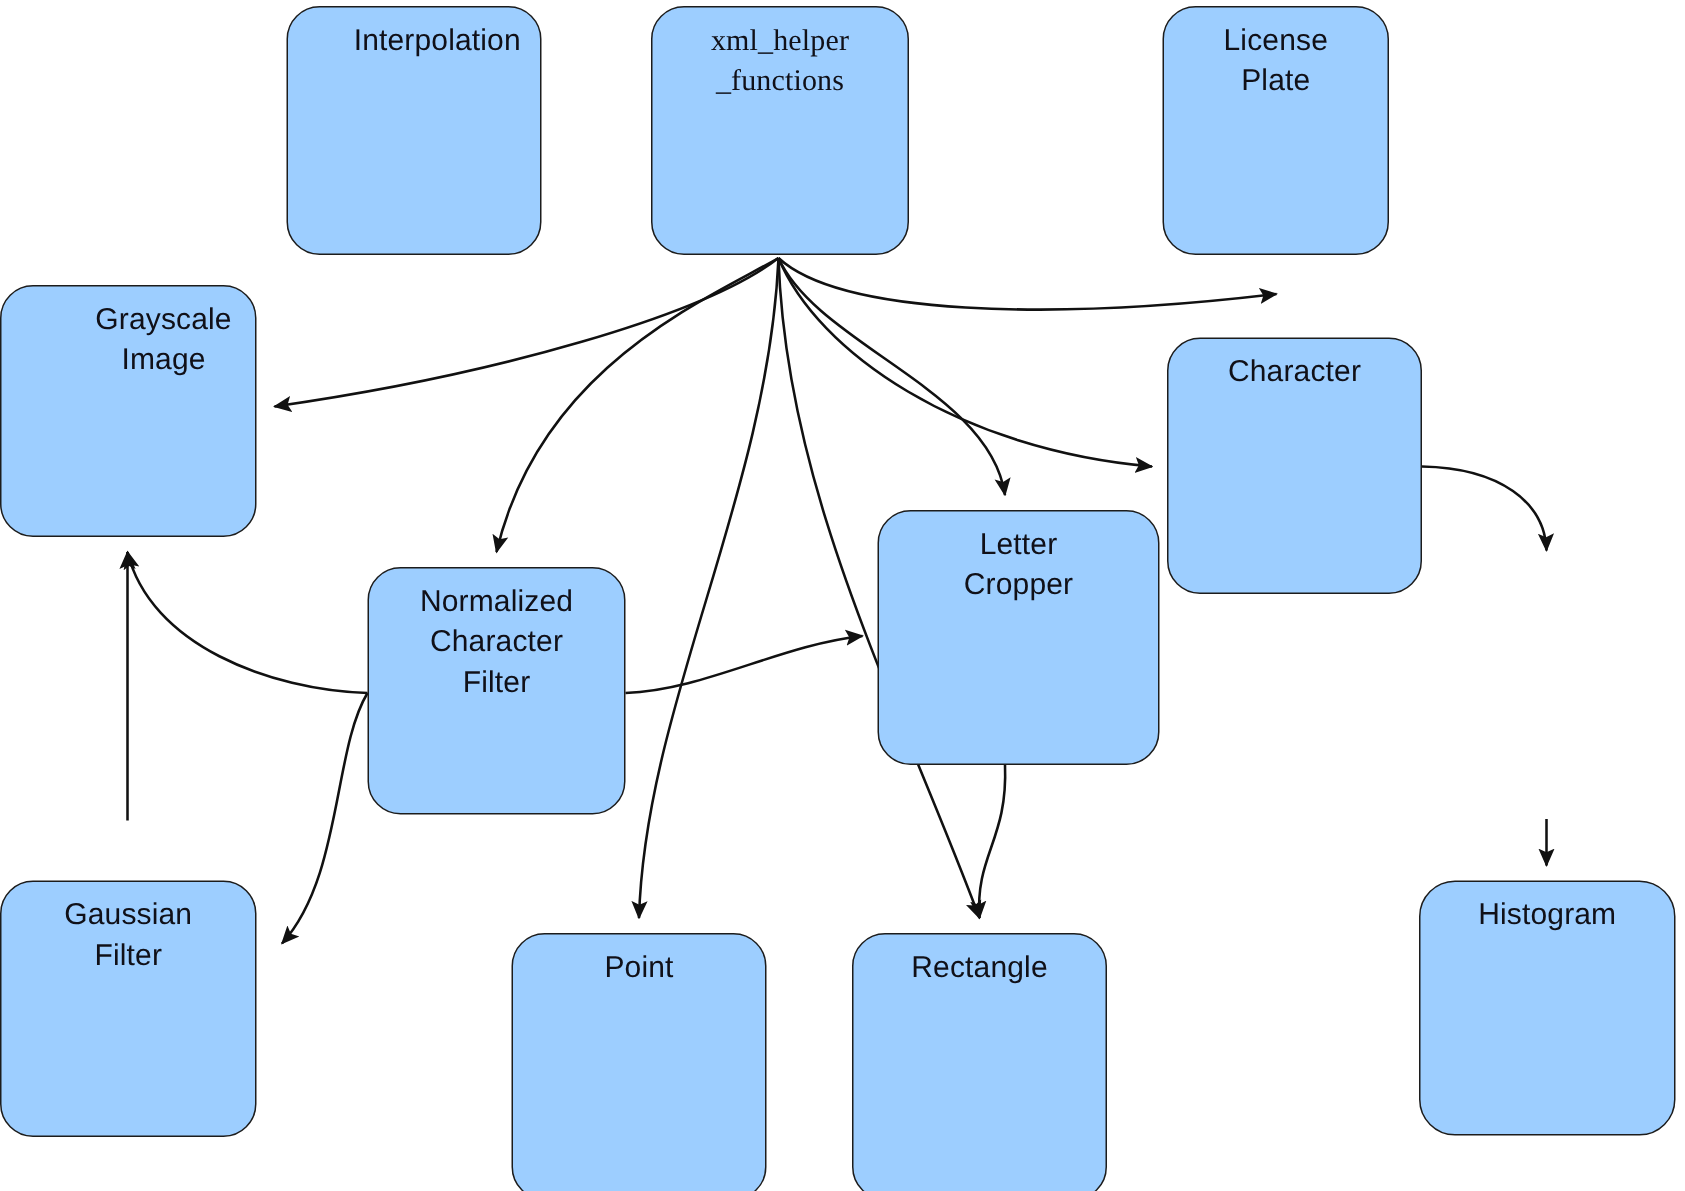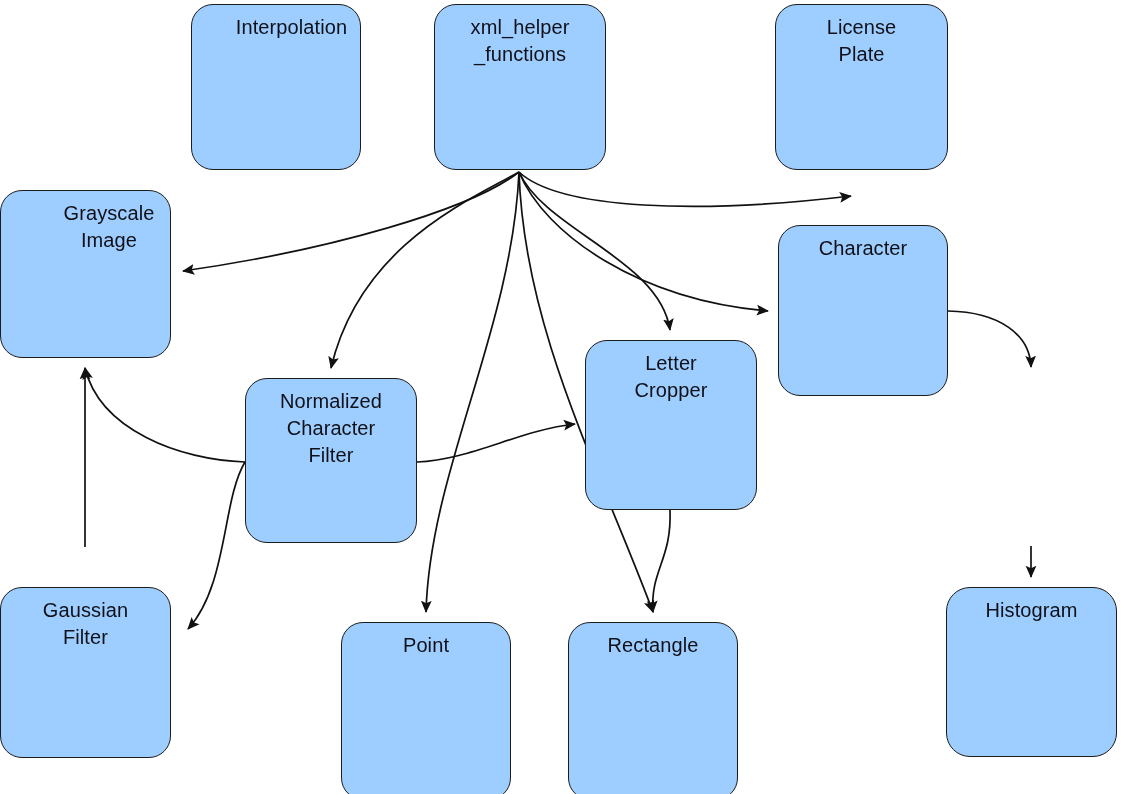--- a/index.html
+++ b/index.html
@@ -71,28 +71,28 @@
 
       <path marker-end="url(#ah)" d="M 948 311 C 1000 312 1030 335 1031 367"></path>
 
       <path marker-end="url(#ah)" d="M 1031 546 L 1031 577"></path>
 
       <path marker-end="url(#ah)" d="M 670 510 C 672 560 650 570 653 612"></path>
     </g>
   </svg>
 
   <div class="node" style="left: 191px; top: 4px; width: 170px; height: 166px; background: rgb(157, 206, 255); border-color: rgb(28, 28, 28); color: rgb(16, 16, 24); padding-left: 31px;">Interpolation</div>
-  <div class="node" style="left: 434px; top: 4px; width: 172px; height: 166px; background: rgb(157, 206, 255); border-color: rgb(28, 28, 28); color: rgb(16, 16, 24);">xml_helper
+  <div class="node" style="left: 434px; top: 4px; width: 172px; height: 166px; background: rgb(157, 206, 255); border-color: rgb(28, 28, 28); color: rgb(16, 16, 24); font-family: Liberation Serif, serif;">xml_helper
 _functions</div>
-  <div class="node" style="left: 775px; top: 4px; width: 173px; height: 166px; background: rgb(157, 206, 255); border-color: rgb(28, 28, 28); color: rgb(16, 16, 24);">License
+  <div class="node" style="left: 775px; top: 4px; width: 151px; height: 166px; background: rgb(157, 206, 255); border-color: rgb(28, 28, 28); color: rgb(16, 16, 24);">License
 Plate</div>
   <div class="node" style="left: 0px; top: 190px; width: 171px; height: 168px; background: rgb(157, 206, 255); border-color: rgb(28, 28, 28); color: rgb(16, 16, 24); padding-left: 47px;">Grayscale
 Image</div>
   <div class="node" style="left: 778px; top: 225px; width: 170px; height: 171px; background: rgb(157, 206, 255); border-color: rgb(28, 28, 28); color: rgb(16, 16, 24);">Character</div>
-  <div class="node" style="left: 585px; top: 340px; width: 172px; height: 170px; background: rgb(157, 206, 255); border-color: rgb(28, 28, 28); color: rgb(16, 16, 24);">Letter
+  <div class="node" style="left: 585px; top: 340px; width: 188px; height: 170px; background: rgb(157, 206, 255); border-color: rgb(28, 28, 28); color: rgb(16, 16, 24);">Letter
 Cropper</div>
   <div class="node" style="left: 245px; top: 378px; width: 172px; height: 165px; background: rgb(157, 206, 255); border-color: rgb(28, 28, 28); color: rgb(16, 16, 24);">Normalized
 Character
 Filter</div>
   <div class="node" style="left: 0px; top: 547px; width: 171px; height: 171px; background: rgb(157, 206, 255); border-color: rgb(28, 28, 28); color: rgb(16, 16, 24); margin-top: 40px;">Gaussian
 Filter</div>
   <div class="node" style="left: 946px; top: 587px; width: 171px; height: 170px; background: rgb(157, 206, 255); border-color: rgb(28, 28, 28); color: rgb(16, 16, 24); border-radius: 24px;">Histogram</div>
   <div class="node" style="left: 341px; top: 622px; width: 170px; height: 178px; background: rgb(157, 206, 255); border-color: rgb(28, 28, 28); color: rgb(16, 16, 24);">Point</div>
   <div class="node" style="left: 568px; top: 622px; width: 170px; height: 178px; background: rgb(157, 206, 255); border-color: rgb(28, 28, 28); color: rgb(16, 16, 24);">Rectangle</div>
 

